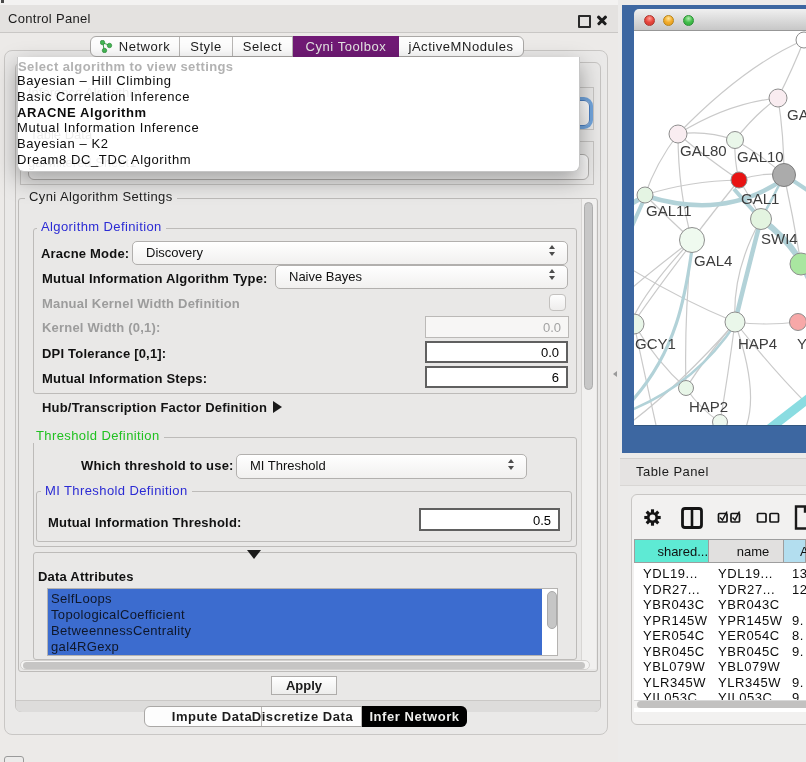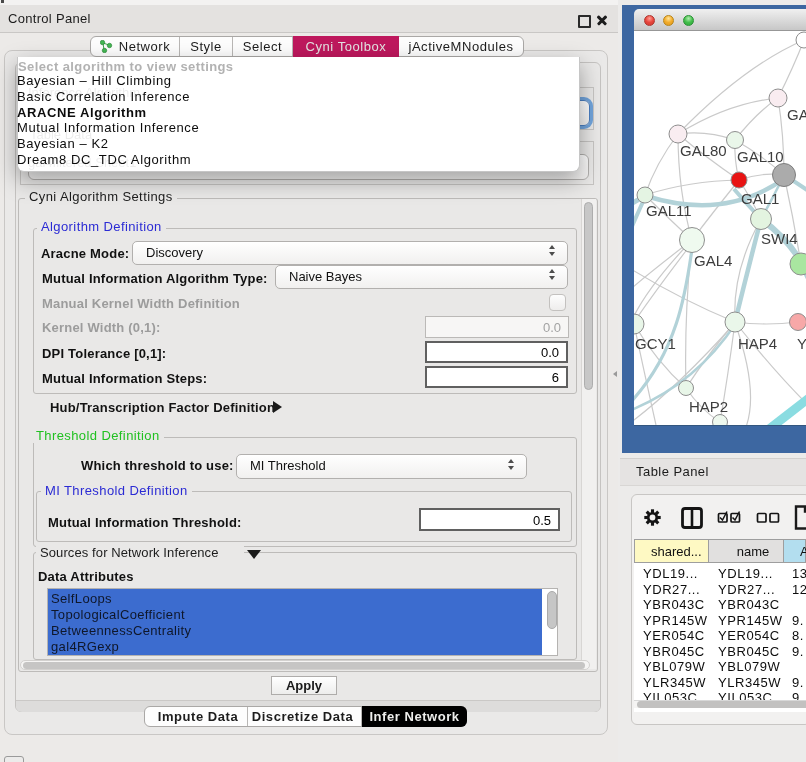--- a/index.html
+++ b/index.html
@@ -86,73 +86,72 @@
 
   <div class="lbl dis abs" style="left:42px;top:320px;">Kernel Width (0,1):</div>
   <div class="field" style="left:425px;top:316px;width:144px;height:22px;background:#f7f6f5;border:1px solid #bbb9b7;color:#a3a3a3;padding-top:3px;">0.0</div>
 
   <div class="lbl abs" style="left:42px;top:346px;">DPI Tolerance [0,1]:</div>
   <div class="field" style="left:425px;top:341px;width:143px;height:22px;background:#fff;border:2px solid #606060;color:#000;padding-top:2px;">0.0</div>
 
   <div class="lbl abs" style="left:42px;top:371px;">Mutual Information Steps:</div>
   <div class="field" style="left:425px;top:366px;width:143px;height:22px;background:#fff;border:2px solid #606060;color:#000;padding-top:2px;">6</div>
 
-  <div class="abs" style="left:42px;top:400px;font-size:13px;font-weight:700;color:#141414;letter-spacing:0.2px;margin-left:8px;">Hub/Transcription Factor Definition</div>
+  <div class="abs" style="left:42px;top:400px;font-size:13px;font-weight:700;color:#141414;letter-spacing:0.2px;">Hub/Transcription Factor Definition</div>
   <div class="abs" style="left:273px;top:401px;width:0;height:0;border-top:6px solid transparent;border-bottom:6px solid transparent;border-left:9px solid #1a1a1a;"></div>
 
   <div class="gbox" style="left:33px;top:437px;width:542px;height:108px;"></div>
   <div class="gtit" style="left:32px;top:428px;color:#21c121;">Threshold Definition</div>
 
   <div class="lbl abs" style="left:81px;top:458px;">Which threshold to use:</div>
   <div class="combo" style="left:236px;top:454px;width:289px;height:23px;">
     <div class="ct">MI Threshold</div>
     <div class="steppers" style="top:4px;">
         <div class="stu"></div>
         <div class="std"></div>
       </div>
   </div>
 
   <div class="gbox" style="left:36px;top:491px;width:534px;height:49px;"></div>
   <div class="gtit" style="left:41px;top:483px;color:#2b2bd4;">MI Threshold Definition</div>
   <div class="lbl abs" style="left:48px;top:515px;">Mutual Information Threshold:</div>
   <div class="field" style="left:419px;top:508px;width:141px;height:23px;background:#fff;border:2px solid #606060;color:#000;padding-top:3px;">0.5</div>
 
   <div class="gbox" style="left:33px;top:552px;width:542px;height:106px;"></div>
-  <div class="gtit" style="left:36px;top:545px;color:#1c1c1c;letter-spacing:0.1px;padding-right:26px;">Sources for Network Inference</div>
   <div class="abs" style="left:247px;top:550px;width:0;height:0;border-left:7px solid transparent;border-right:7px solid transparent;border-top:9px solid #1a1a1a;"></div>
   <div class="lbl abs" style="left:38px;top:569px;">Data Attributes</div>
 
   <div class="abs" style="left:47px;top:588px;width:511px;height:68px;background:#fff;border:1px solid #b5b3b1;box-sizing:border-box;"></div>
   <div class="abs" style="left:48px;top:589px;width:494px;height:66px;background:#3c6ccf;"></div>
   <div class="abs" style="left:51px;top:590.5px;font-size:13px;line-height:16px;color:#0f172a;letter-spacing:0.35px;">SelfLoops<br>TopologicalCoefficient<br>BetweennessCentrality<br>gal4RGexp</div>
   <div class="abs" style="left:547px;top:591px;width:10px;height:38px;background:#c6c6c6;border:1px solid #aaa;border-radius:6px;box-sizing:border-box;"></div>
 
   <div class="abs" style="left:20px;top:660px;width:570px;height:10px;background:#f5f4f3;border:1px solid #d3d1cf;border-radius:5px;box-sizing:border-box;"></div>
   <div class="abs" style="left:23px;top:661.5px;width:562px;height:7px;background:#c6c5c4;border-radius:4px;"></div>
 
   <div class="abs" style="left:271px;top:676px;width:66px;height:19px;background:linear-gradient(#ffffff,#ededec);border:1px solid #aeacaa;border-radius:0;box-sizing:border-box;text-align:center;font-size:13px;font-weight:700;color:#1a1a1a;line-height:17px;">Apply</div>
 
   <div class="abs" style="left:144px;top:706px;width:323px;height:21px;background:#fdfdfd;border:1px solid #aaa8a6;border-radius:6px;box-sizing:border-box;font-weight:700;">
-    <div class="tabseg" style="left:4px;width:99px;line-height:20px;border-right:1px solid #b9b7b5;">Impute Data</div>
+    <div class="tabseg" style="left:18px;width:99px;line-height:20px;border-right:1px solid #b9b7b5;">Impute Data</div>
     <div class="tabseg" style="left:99px;width:118px;line-height:20px;border-right:1px solid #b9b7b5;">Discretize Data</div>
     <div class="tabseg" style="left:217px;top:-1px;height:21px;width:105px;line-height:21px;background:#000000;color:#ededec;border-radius:0 6px 6px 0;">Infer Network</div>
   </div>
 
   <div class="abs" style="left:90px;top:36px;width:434px;height:21px;background:#fdfdfd;border:1px solid #aaa8a6;border-radius:6px;box-sizing:border-box;font-weight:400;">
     <div class="tabseg" style="left:0;width:89px;line-height:20px;border-right:1px solid #b9b7b5;">
       <svg width="13" height="13" style="position:absolute;left:9px;top:3px;" viewBox="0 0 13 13">
         <path d="M3 3 L9 5 M3 3 L4 10" stroke="#3aa54a" stroke-width="1" fill="none"></path>
         <circle cx="2.5" cy="2.5" r="2.2" fill="#44b854" stroke="#2c8a3a" stroke-width="0.7"></circle>
         <circle cx="9.5" cy="5.5" r="2.2" fill="#44b854" stroke="#2c8a3a" stroke-width="0.7"></circle>
         <circle cx="4.5" cy="10.5" r="2.2" fill="#44b854" stroke="#2c8a3a" stroke-width="0.7"></circle>
       </svg>
       <span style="margin-left:19px;">Network</span></div>
     <div class="tabseg" style="left:89px;width:53px;line-height:20px;border-right:1px solid #b9b7b5;">Style</div>
     <div class="tabseg" style="left:142px;width:60px;line-height:20px;border-right:1px solid #b9b7b5;">Select</div>
-    <div class="tabseg" style="left:202px;top:-1px;height:21px;width:106px;line-height:21px;background:#be185d;color:#e3e3e2;">Cyni Toolbox</div>
+    <div class="tabseg" style="left:202px;top:-1px;height:21px;width:106px;line-height:21px;background:#701a75;color:#e3e3e2;">Cyni Toolbox</div>
     <div class="tabseg" style="left:308px;width:124px;line-height:20px;">jActiveMNodules</div>
   </div>
 
   <div class="abs" style="left:17px;top:57px;width:563px;height:115px;background:#ffffff;border:1px solid #c6c6c6;border-top:none;border-radius:0 0 7px 7px;box-shadow:0 8px 22px rgba(0,0,0,0.35);box-sizing:border-box;">
     <div style="position:absolute;left:10px;top:28px;font-size:13px;color:rgba(0,0,0,0.08);">Inference Algorithm</div>
     <div style="position:absolute;left:12px;top:70px;font-size:13px;color:rgba(0,0,0,0.08);">Table Data</div>
     <div style="position:absolute;left:10px;top:98px;font-size:13px;color:rgba(0,0,0,0.07);">gal4filtered Sheet1</div>
     <div style="position:absolute;left:0;top:2px;width:100%;text-align:left;font-size:13px;color:#b2b2b2;letter-spacing:0.4px;font-weight:bold;">Select algorithm to view settings</div>
     <div style="position:absolute;left:-1px;top:16px;font-size:13px;line-height:15.8px;color:#0c0c0c;letter-spacing:0.6px;">Bayesian – Hill Climbing<br>Basic Correlation Inference<br><b>ARACNE Algorithm</b><br>Mutual Information Inference<br>Bayesian – K2<br>Dream8 DC_TDC Algorithm</div>
   </div>
@@ -276,21 +275,21 @@
       <rect x="100" y="19.5" width="8.5" height="8.5" rx="1"></rect>
       <rect x="126.5" y="19.5" width="8.5" height="8.5" rx="1"></rect>
       <rect x="139" y="19.5" width="8.5" height="8.5" rx="1"></rect>
       <path d="M 89 23.5 L 91.5 26 L 96 17.5" stroke-width="1.5"></path>
       <path d="M 101.5 23.5 L 104 26 L 108.5 17.5" stroke-width="1.5"></path>
     </g>
     <path d="M 165 12.5 h 9 v 5 h 5 v 17 h -14 z" fill="none" stroke="#1a1a1a" stroke-width="2.4"></path>
   </svg>
 
   <div class="abs" style="left:634px;top:539px;width:172px;height:24px;">
-    <div class="abs" style="left:0;top:0;width:75px;height:24px;background:#fef9c3;border:1px solid #9e9e9e;box-sizing:border-box;text-align:left;font-size:13px;color:#111;line-height:23px;padding-left:16px;">shared...</div>
+    <div class="abs" style="left:0;top:0;width:75px;height:24px;background:#5eead4;border:1px solid #9e9e9e;box-sizing:border-box;text-align:right;font-size:13px;color:#111;line-height:23px;padding-left:16px;">shared...</div>
     <div class="abs" style="left:75px;top:0;width:75px;height:24px;background:#e1e0df;border:1px solid #9e9e9e;border-left:none;box-sizing:border-box;text-align:center;font-size:13px;color:#111;line-height:23px;padding-left:14px;">name</div>
     <div class="abs" style="left:150px;top:0;width:22px;height:24px;background:#b3deef;border:1px solid #9e9e9e;border-left:none;box-sizing:border-box;font-size:13px;color:#111;line-height:23px;padding-left:16px;">A</div>
   </div>
   <div class="abs" style="left:634px;top:563px;width:172px;height:137px;background:#fff;overflow:hidden;font-size:13px;color:#0d0d0d;letter-spacing:0.55px;">
     <div style="position:absolute;left:9px;top:3px;line-height:15.5px;">YDL19...<br>YDR27...<br>YBR043C<br>YPR145W<br>YER054C<br>YBR045C<br>YBL079W<br>YLR345W<br>YIL053C</div>
     <div style="position:absolute;left:84px;top:3px;line-height:15.5px;">YDL19...<br>YDR27...<br>YBR043C<br>YPR145W<br>YER054C<br>YBR045C<br>YBL079W<br>YLR345W<br>YIL053C</div>
     <div style="position:absolute;left:158px;top:3px;line-height:15.5px;">13<br>12<br>&nbsp;<br>9.<br>8.<br>9.<br>&nbsp;<br>9.<br>9.</div>
   </div>
   <div class="abs" style="left:634px;top:700px;width:172px;height:8px;background:#f5f4f3;border-top:1px solid #d8d8d8;box-sizing:border-box;"></div>
   <div class="abs" style="left:637px;top:700.5px;width:172px;height:7px;background:#c2c1c0;border-radius:4px;"></div>

